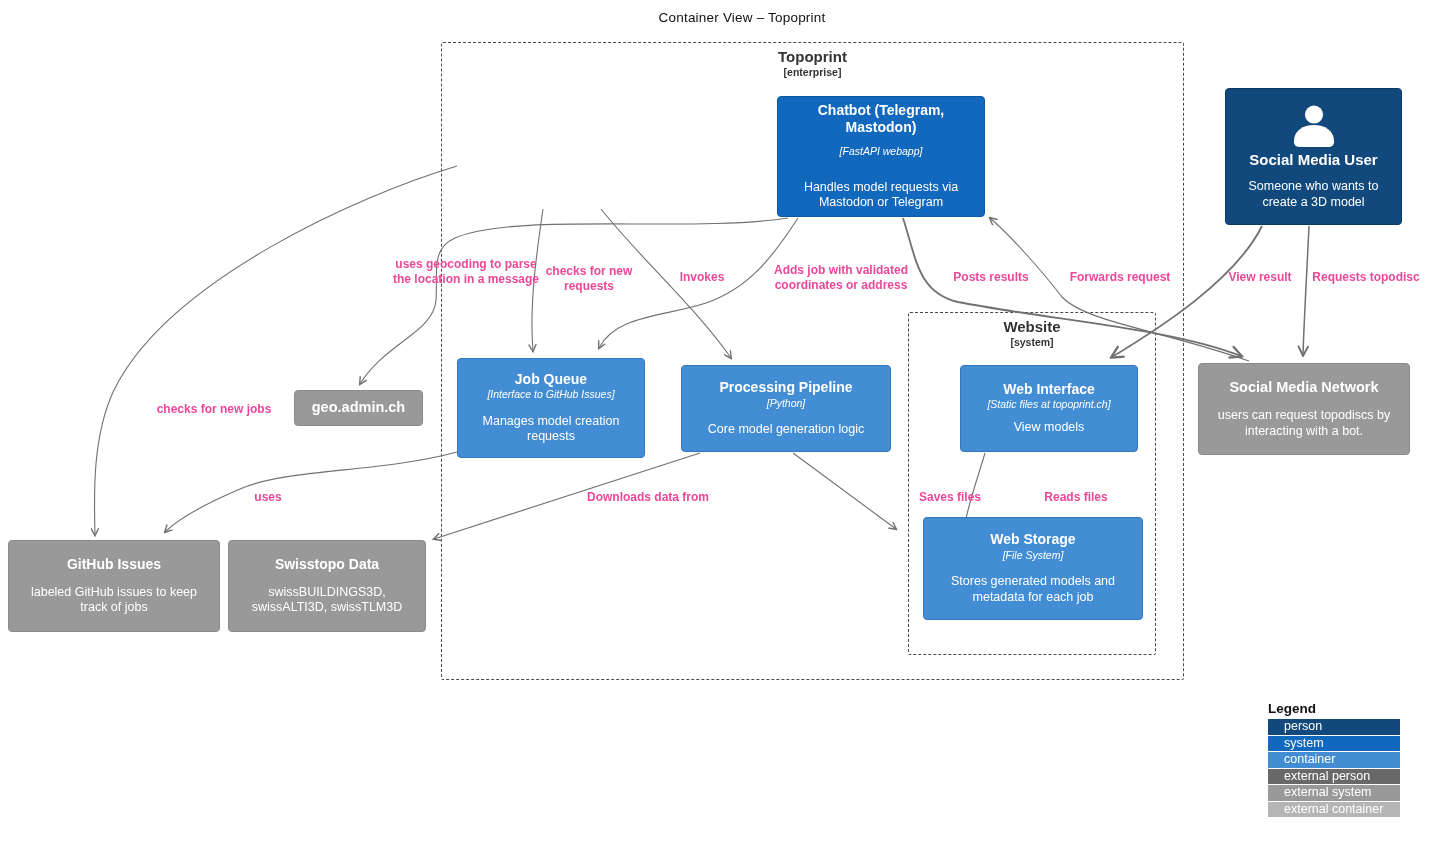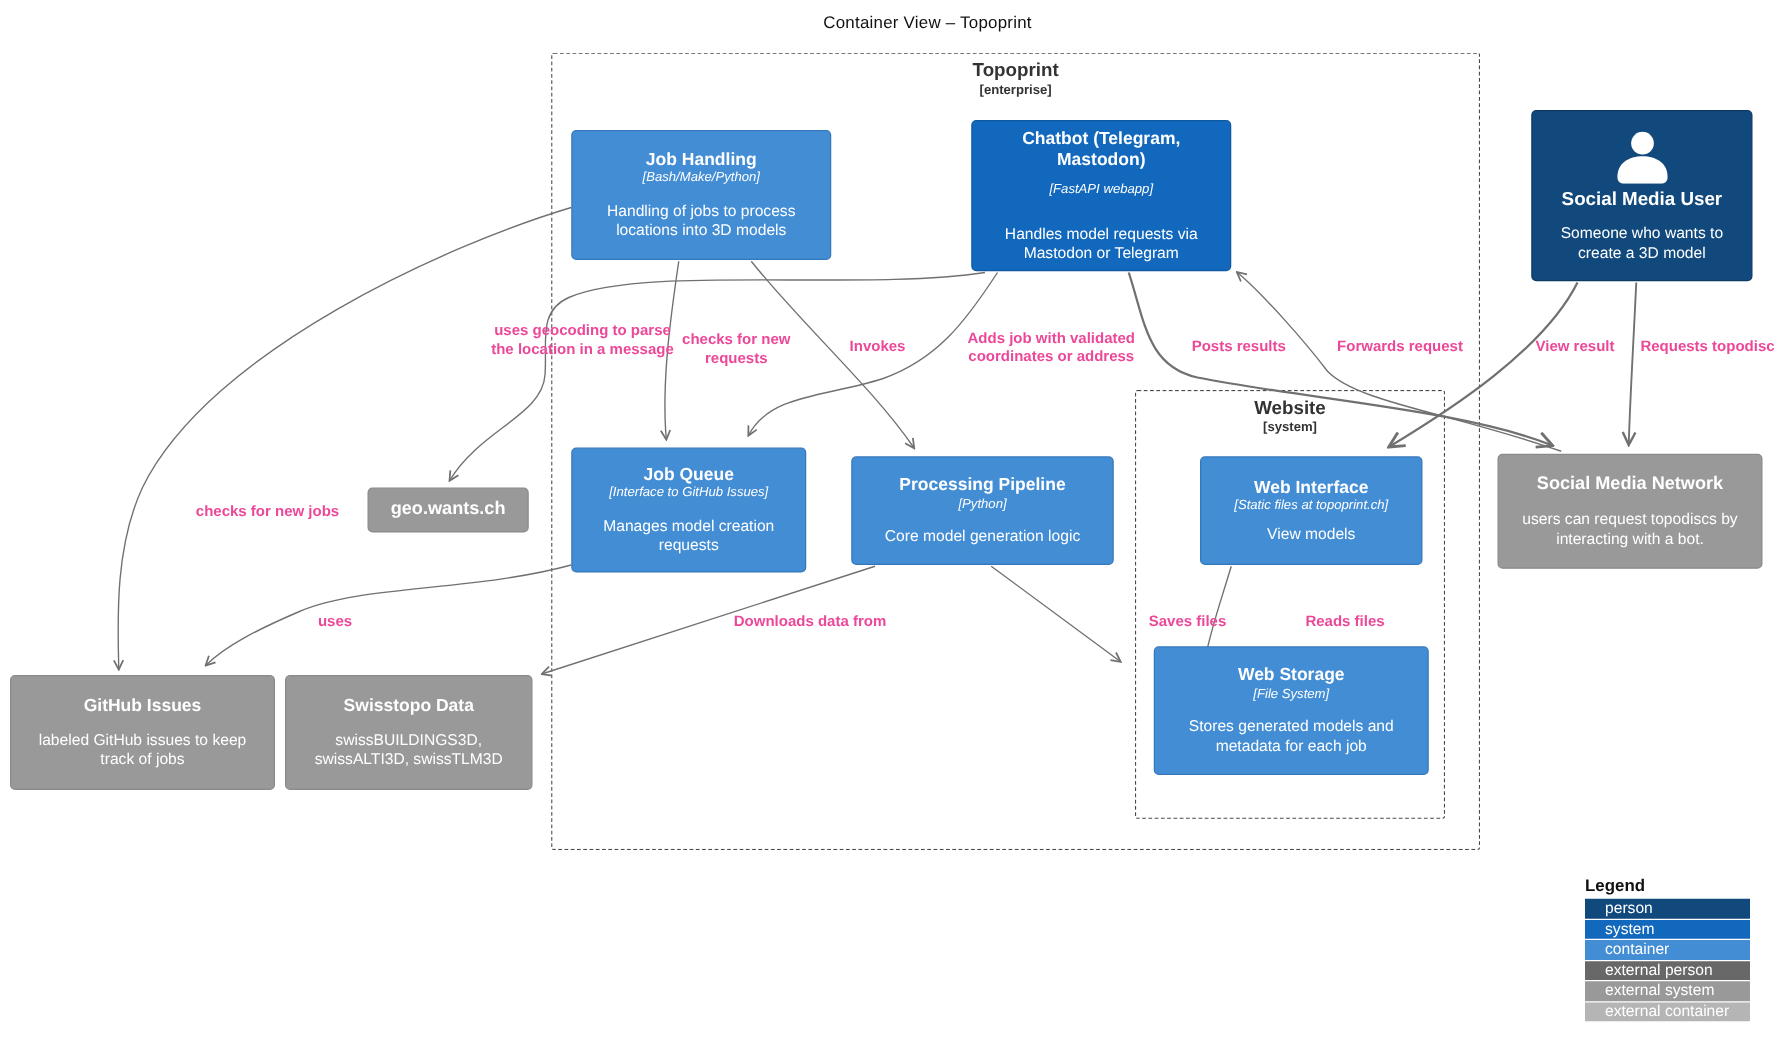--- a/index.html
+++ b/index.html
@@ -110,43 +110,38 @@
   <div class="edge-label" style="left:991px;top:270px">Posts results</div>
   <div class="edge-label" style="left:1120px;top:270px">Forwards request</div>
   <div class="edge-label" style="left:1260px;top:270px">View result</div>
   <div class="edge-label" style="left:1366px;top:270px">Requests topodisc</div>
   <div class="edge-label" style="left:214px;top:402px">checks for new jobs</div>
   <div class="edge-label" style="left:268px;top:490px">uses</div>
   <div class="edge-label" style="left:648px;top:490px">Downloads data from</div>
   <div class="edge-label" style="left:950px;top:490px">Saves files</div>
   <div class="edge-label" style="left:1076px;top:490px">Reads files</div>
 
-  <div class="node c-container" id="n-job-handling">
-    <div class="n-title">Job Handling</div>
-    <div class="n-tech">[Bash/Make/Python]</div>
-    <div class="n-desc">Handling of jobs to process locations into 3D models</div>
-  </div>
 
   <div class="node c-system" id="n-chatbot">
     <div class="n-title">Chatbot (Telegram, Mastodon)</div>
     <div class="n-tech">[FastAPI webapp]</div>
     <div class="n-desc">Handles model requests via Mastodon or Telegram</div>
   </div>
 
   <div class="node c-person" id="n-smu">
     <svg class="person-icon" viewBox="0 0 48 44">
       <circle cx="24" cy="10" r="9.5" fill="#ffffff"></circle>
       <path d="M8 44 a5 5 0 0 1 -5 -5 v-1 c0 -11 9.5 -17 21 -17 s21 6 21 17 v1 a5 5 0 0 1 -5 5 z" fill="#ffffff"></path>
     </svg>
     <div class="n-title">Social Media User</div>
     <div class="n-desc">Someone who wants to create a 3D model</div>
   </div>
 
   <div class="node c-extsystem" id="n-geo">
-    <div class="n-title">geo.wants.ch</div>
+    <div class="n-title">geo.admin.ch</div>
   </div>
 
   <div class="node c-container" id="n-pipeline">
     <div class="n-title">Processing Pipeline</div>
     <div class="n-tech">[Python]</div>
     <div class="n-desc">Core model generation logic</div>
   </div>
 
   <div class="node c-container" id="n-job-queue">
     <div class="n-title">Job Queue</div>

